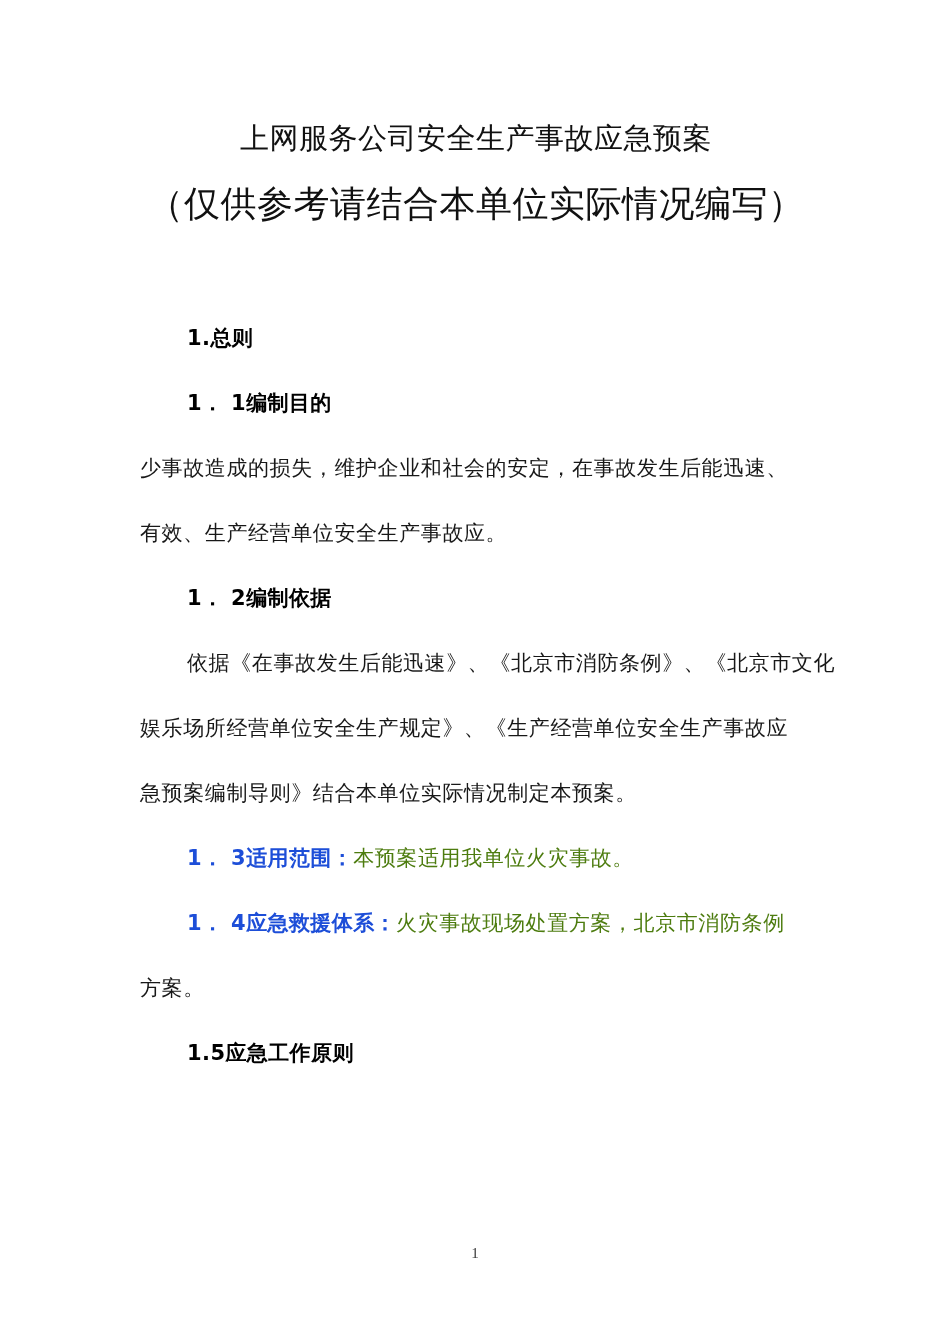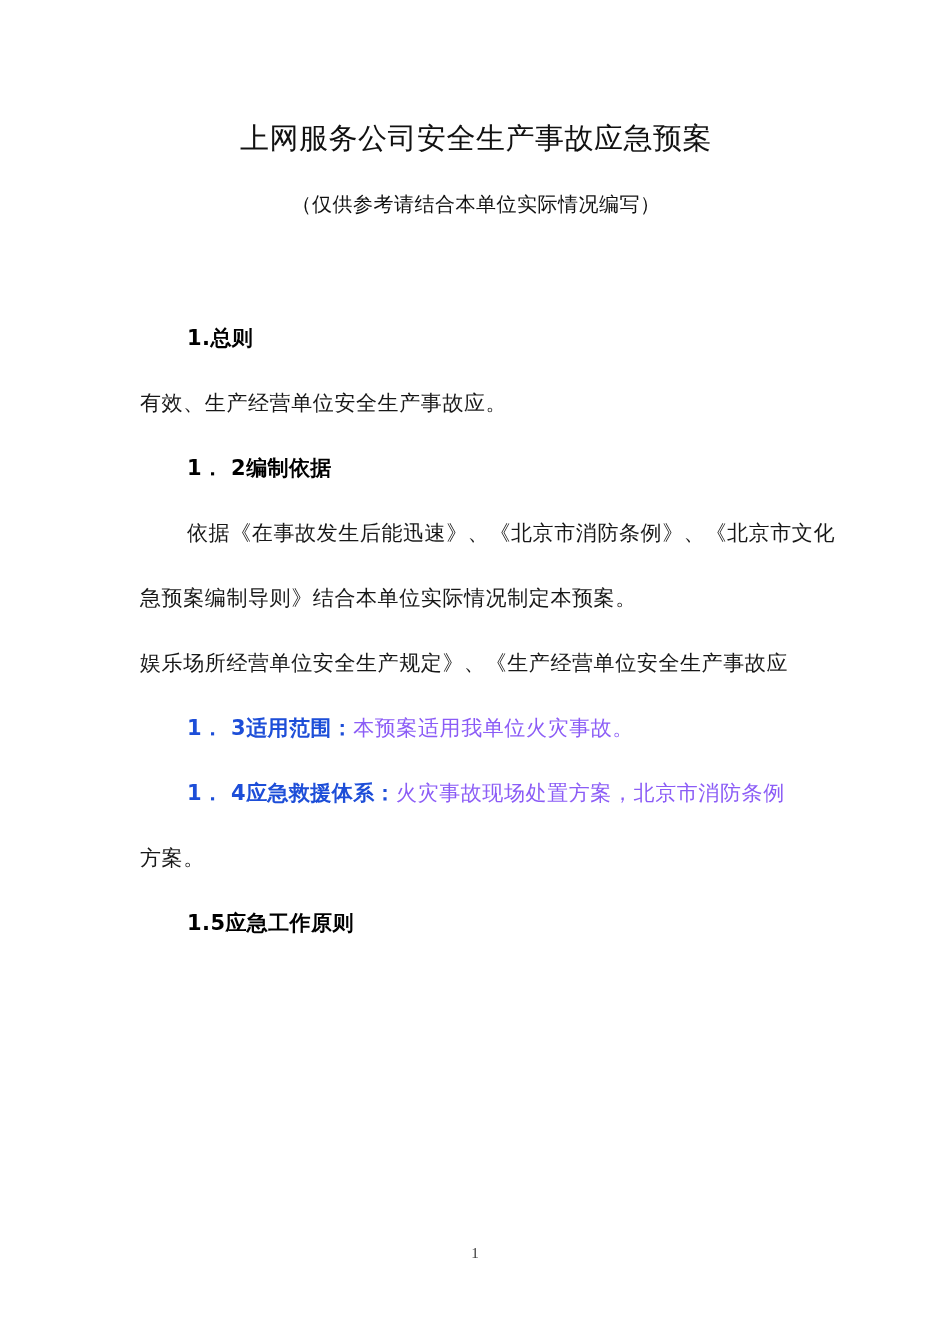--- a/index.html
+++ b/index.html
@@ -40,21 +40,21 @@
     letter-spacing: 0.5px;
     white-space: nowrap;
   }
   .doc-title {
     top: 118px;
     font-size: 29px;
     line-height: 40px;
   }
   .doc-subtitle {
     top: 184px;
-    font-size: 20px;
+    font-size: 36px;
     line-height: 40px;
   }
 
   
   .body-block {
     position: absolute;
     left: 140px;
     top: 306px;
     width: 672px;
   }
@@ -90,21 +90,21 @@
   .run-hei {
     font-family: "DejaVu Sans", "Liberation Sans", sans-serif;
     font-weight: 700;
     letter-spacing: 0.4px;
     color: #1d4ed8;
   }
   .run-kai {
     font-family: "DejaVu Serif", "Liberation Serif", serif;
     font-weight: 400;
     letter-spacing: 0.6px;
-    color: #8b5cf6;
+    color: #4d7c0f;
     margin-top: 32px;
   }
 
   
   .page-number {
     position: absolute;
     left: 0;
     top: 1243px;
     width: 950px;
     text-align: center;
@@ -120,32 +120,34 @@
 <div class="page">
 
   <div class="doc-title">上网服务公司安全生产事故应急预案</div>
 
   <div class="doc-subtitle">（仅供参考请结合本单位实际情况编写）</div>
 
   <div class="body-block">
 
     <div class="line hei indent">1.总则</div>
 
+    <div class="line hei indent">1． 1编制目的</div>
 
 
+    <div class="line kai">少事故造成的损失，维护企业和社会的安定，在事故发生后能迅速、</div>
 
     <div class="line kai">有效、生产经营单位安全生产事故应。</div>
 
     <div class="line hei indent">1． 2编制依据</div>
 
     <div class="line kai indent">依据《在事故发生后能迅速》、《北京市消防条例》、《北京市文化</div>
 
+    <div class="line kai">娱乐场所经营单位安全生产规定》、《生产经营单位安全生产事故应</div>
+
     <div class="line kai">急预案编制导则》结合本单位实际情况制定本预案。</div>
-
-    <div class="line kai">娱乐场所经营单位安全生产规定》、《生产经营单位安全生产事故应</div>
 
     <div class="line indent"><span class="run-hei">1． 3适用范围：</span><span class="run-kai">本预案适用我单位火灾事故。</span></div>
 
     <div class="line indent"><span class="run-hei">1． 4应急救援体系：</span><span class="run-kai">火灾事故现场处置方案，北京市消防条例</span></div>
 
     <div class="line kai">方案。</div>
 
     <div class="line hei indent">1.5应急工作原则</div>
 
   </div>

